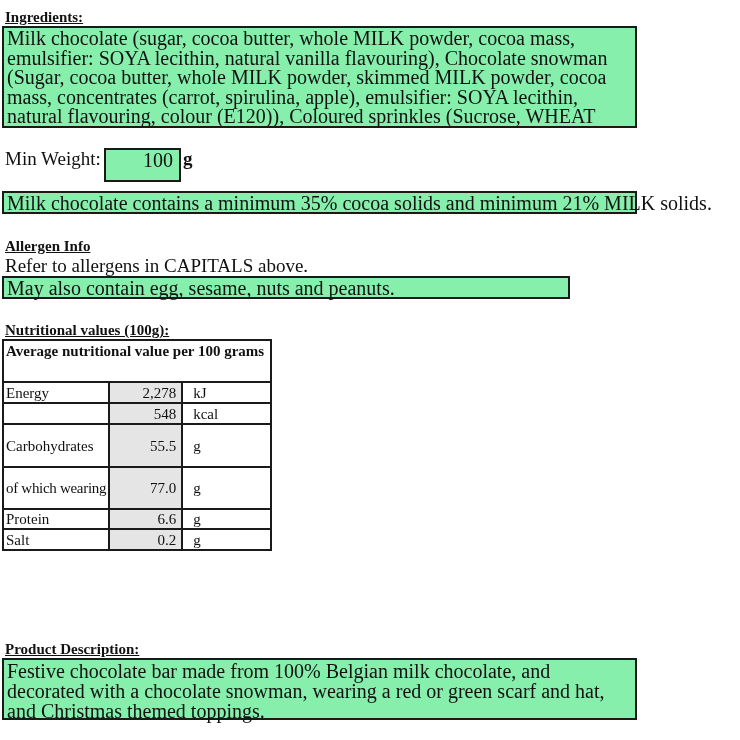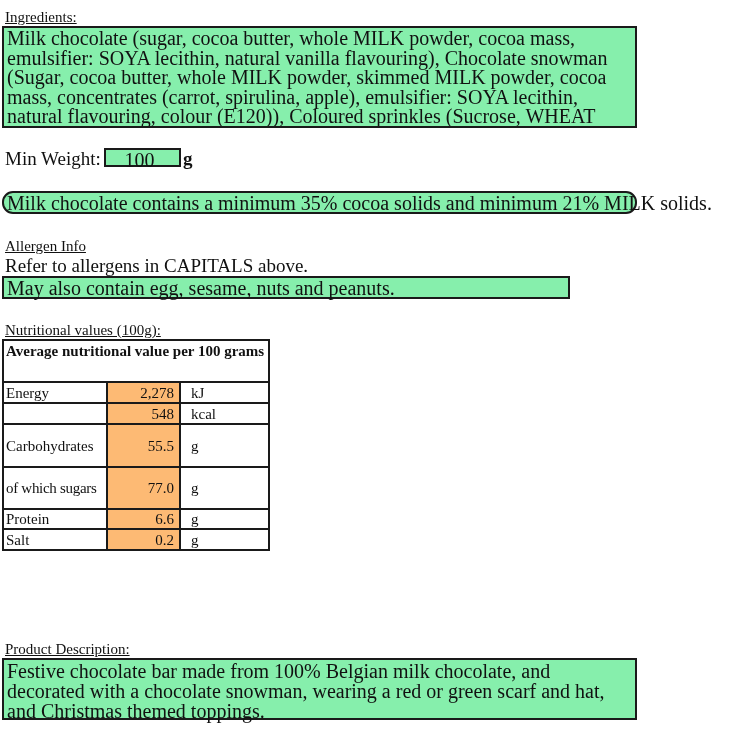--- a/index.html
+++ b/index.html
@@ -3,63 +3,63 @@
   <meta charset="utf-8">
   <style>
     html, body { margin: 0; padding: 0; background: #ffffff; }
     body {
       width: 740px; height: 740px; position: relative; overflow: hidden;
       font-family: "Liberation Serif", "DejaVu Serif", serif;
       color: #111111;
     }
     .abs { position: absolute; }
     .heading {
-      font-weight: normal; text-decoration: underline; font-size: 15px;
+      font-weight: bold; text-decoration: underline; font-size: 15px;
       line-height: 18px; white-space: nowrap;
     }
     .plain { font-size: 19px; line-height: 18px; white-space: nowrap; }
     .box {
       box-sizing: border-box;
       background: #86efac;
       border: 2px solid #1a1a1a;
       font-weight: normal;
       font-size: 20px;
     }
     .ingredients {
       left: 2px; top: 26px; width: 635px; height: 102px;
       padding: 1px 3px; line-height: 19.6px; overflow: hidden;
     }
     .minw-label { left: 5px; top: 150px; }
     .minw-box {
-      left: 104px; top: 148px; width: 77px; height: 19px;
-      text-align: center; padding: 1px 6px 0 0; line-height: 18px;
+      left: 104px; top: 148px; width: 77px; height: 34px;
+      text-align: right; padding: 1px 6px 0 0; line-height: 18px;
     }
     .minw-unit { left: 183px; top: 150px; font-weight: bold; }
     .milk-note {
       left: 2px; top: 191px; width: 635px; height: 23px;
-      padding: 1px 3px; line-height: 18px; white-space: nowrap; border-radius: 11px;
+      padding: 1px 3px; line-height: 18px; white-space: nowrap;
     }
     .allergen-head { left: 5px; top: 237px; }
     .allergen-ref { left: 5px; top: 257px; }
     .allergen-box {
       left: 2px; top: 276px; width: 568px; height: 23px;
       padding: 1px 3px; line-height: 18px; white-space: nowrap;
     }
     .nutri-head { left: 5px; top: 321px; }
     table.nutri {
       position: absolute; left: 2px; top: 339px;
       border-collapse: collapse; table-layout: fixed;
       font-size: 15px; line-height: 18px;
     }
     table.nutri td {
       border: 2px solid #1a1a1a; padding: 0 2px; vertical-align: middle;
       overflow: hidden;
     }
     table.nutri td.hdr { font-weight: bold; vertical-align: top; padding-top: 1px; }
-    table.nutri td.val { background: #fdba74; text-align: right; padding-right: 5px; }
+    table.nutri td.val { background: #e5e5e5; text-align: right; padding-right: 5px; }
     table.nutri td.unit { padding-left: 10px; }
     .desc-head { left: 5px; top: 640px; }
     .desc-box {
       left: 2px; top: 658px; width: 635px; height: 62px;
       padding: 1px 3px; line-height: 20px;
     }
   </style>
 </head>
 <body>
 
@@ -97,21 +97,21 @@
     <td></td>
     <td class="val">548</td>
     <td class="unit">kcal</td>
   </tr>
   <tr style="height:43px">
     <td>Carbohydrates</td>
     <td class="val">55.5</td>
     <td class="unit">g</td>
   </tr>
   <tr style="height:42px">
-    <td style="white-space:nowrap; letter-spacing:-0.3px">of which sugars</td>
+    <td style="white-space:nowrap; letter-spacing:-0.3px">of which wearing</td>
     <td class="val">77.0</td>
     <td class="unit">g</td>
   </tr>
   <tr style="height:15px">
     <td>Protein</td>
     <td class="val">6.6</td>
     <td class="unit">g</td>
   </tr>
   <tr style="height:21px">
     <td>Salt</td>

